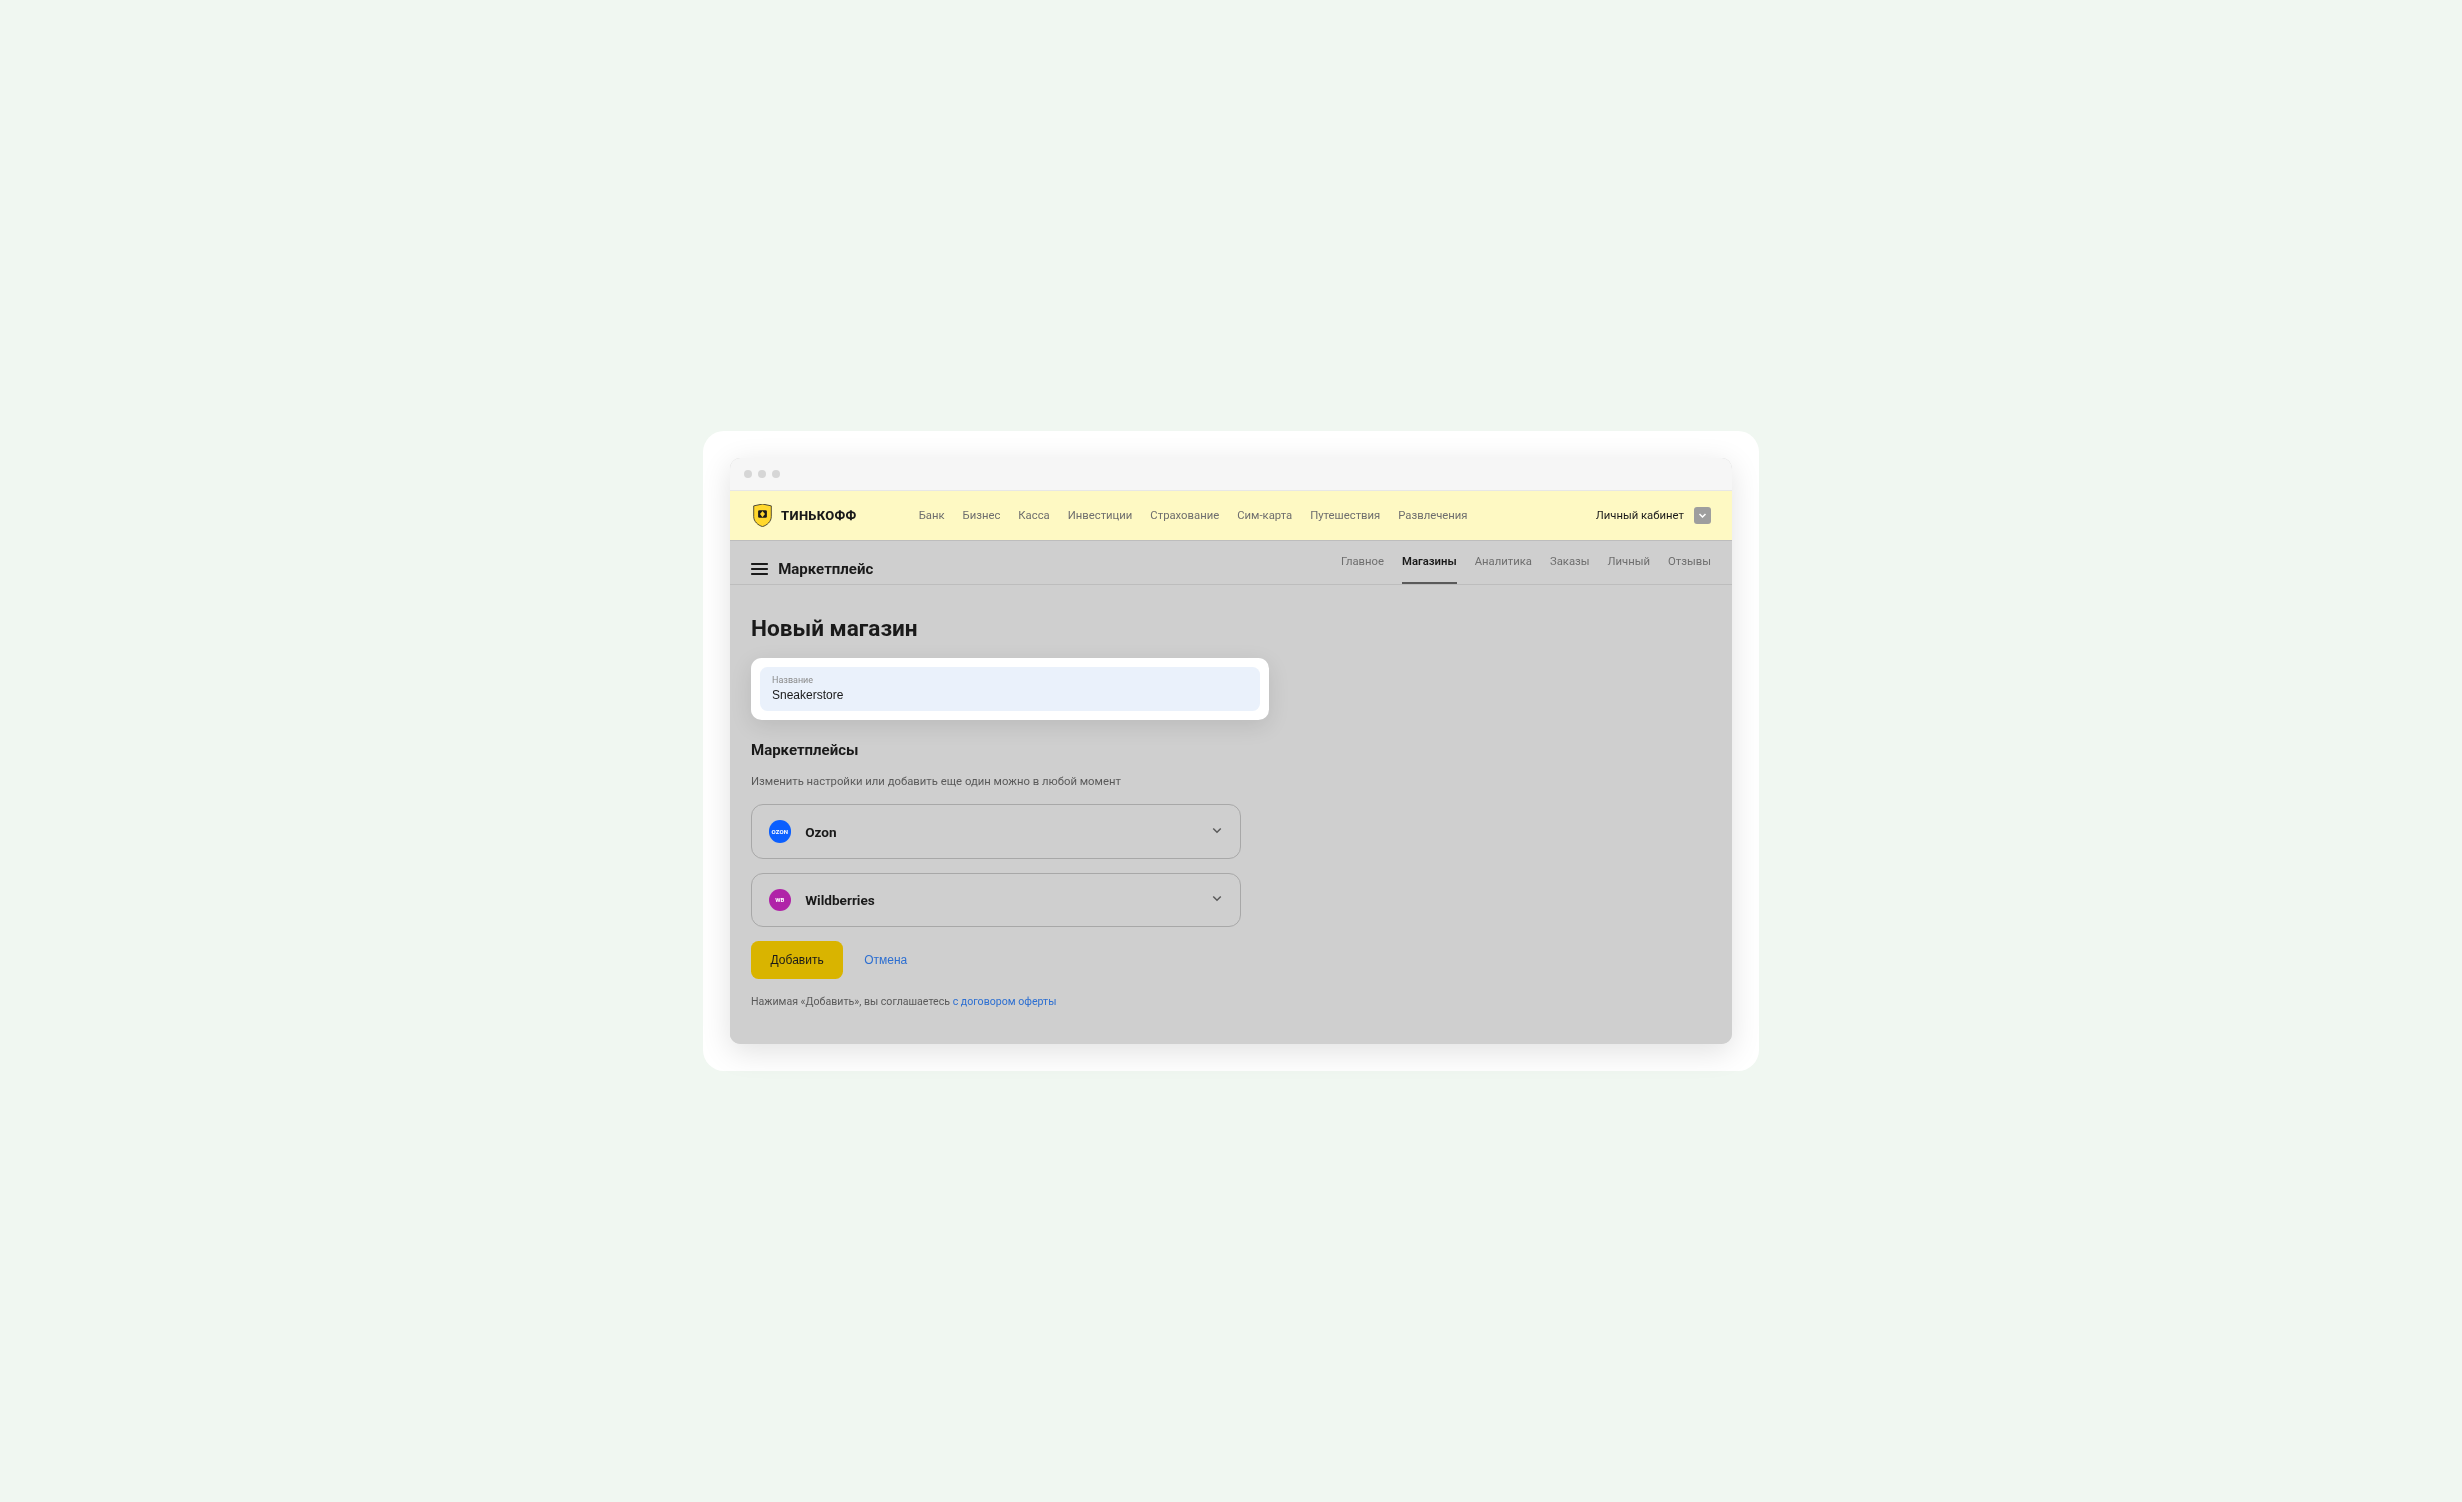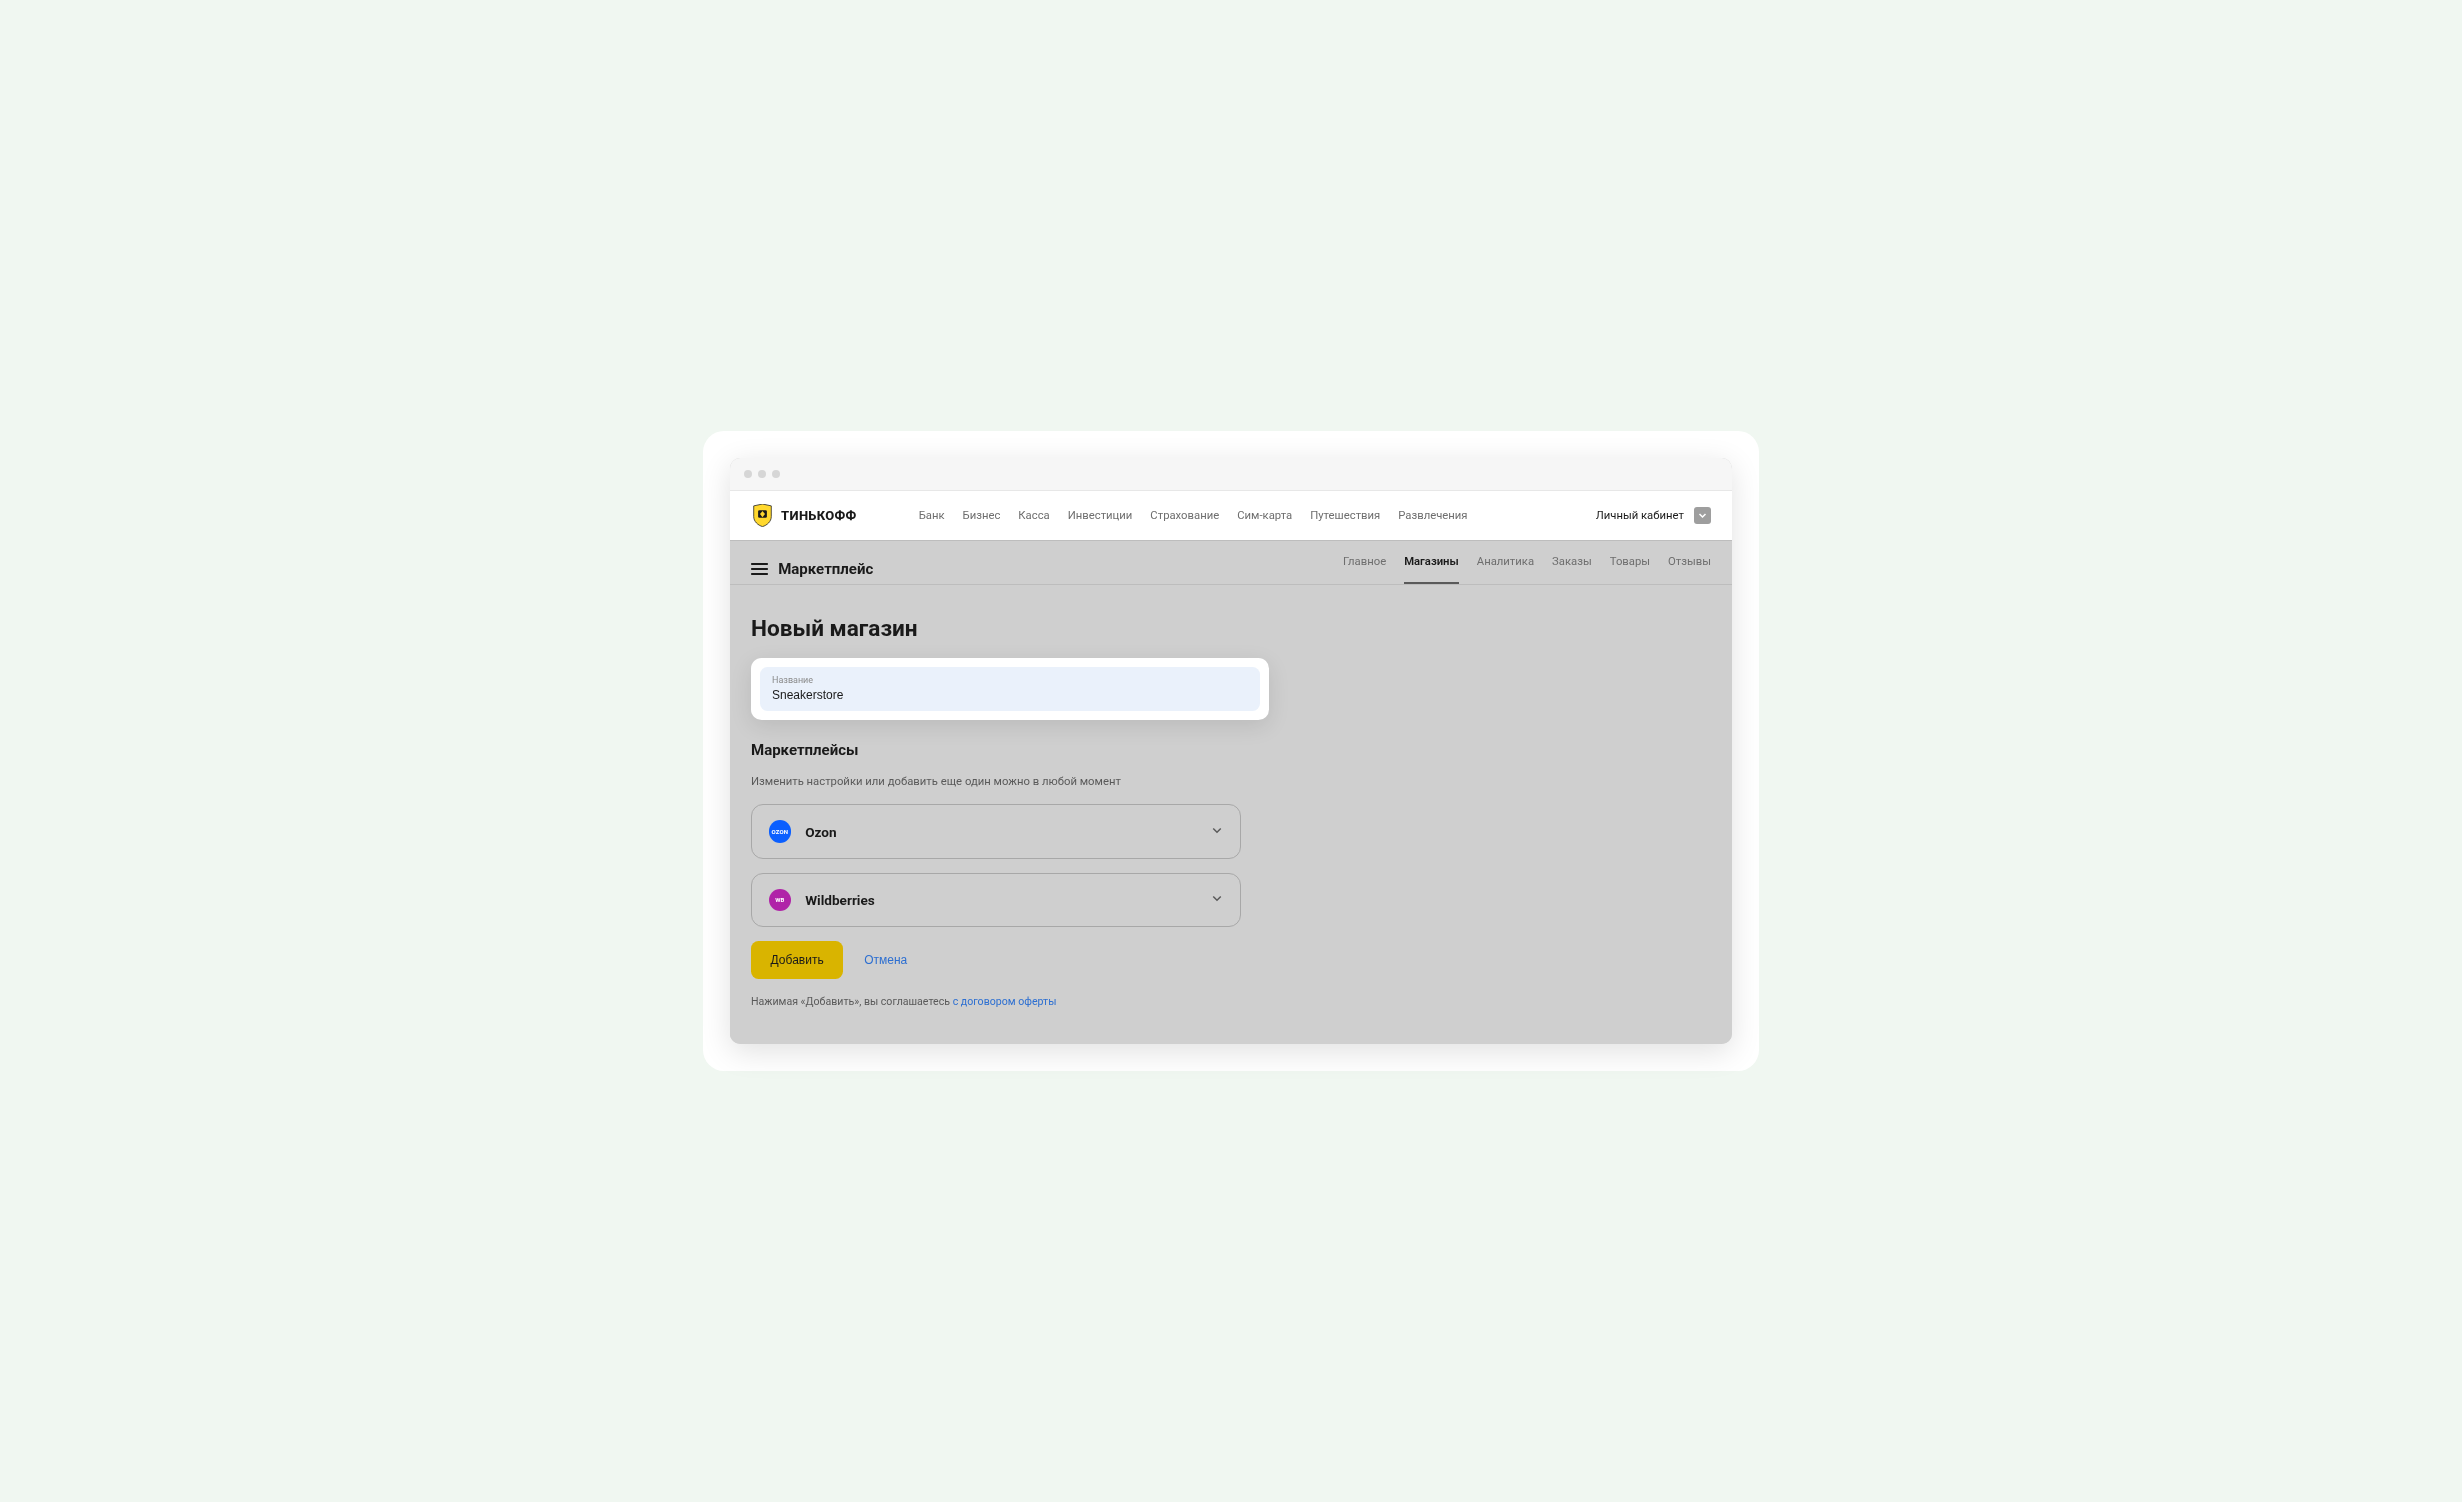--- a/index.html
+++ b/index.html
@@ -34,21 +34,21 @@
     display: flex;
     align-items: center;
     padding: 0 13.6px;
   }
   .traffic-dot {
     width: 8.3px; height: 8.3px; border-radius: 50%; margin-right: 6px;
     background: #d6d6d6;
   }
   
   .topbar {
-    background: #ffffff;
+    background: #fef9c3;
     border-bottom: 0.8px solid #bdbdbd;
     padding: 13.6px 21px;
     display: flex;
     align-items: center;
   }
   .logo-wrap { display: flex; align-items: center; margin-right: 30px; }
   .logo-shield {
     width: 22.6px; height: 22.6px; margin-right: 7.5px;
     display: inline-flex; align-items: center; justify-content: center;
   }
@@ -183,21 +183,21 @@
           <span></span>
           <span></span>
           <span></span>
         </span>
       <span class="section-title">Маркетплейс</span>
       <nav class="subnav">
         <span class="subnav-item">Главное</span>
         <span class="subnav-item active">Магазины</span>
         <span class="subnav-item">Аналитика</span>
         <span class="subnav-item">Заказы</span>
-        <span class="subnav-item">Товары</span>
+        <span class="subnav-item">Личный</span>
         <span class="subnav-item">Отзывы</span>
       </nav>
     </div>
 
     <div class="content">
       <h1 class="page-title">Новый магазин</h1>
 
       <div class="name-card">
         <div class="name-field">
           <div class="name-field-label">Название</div>

